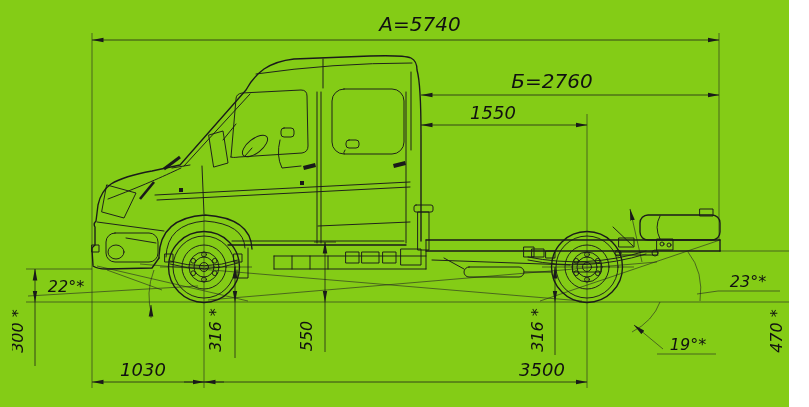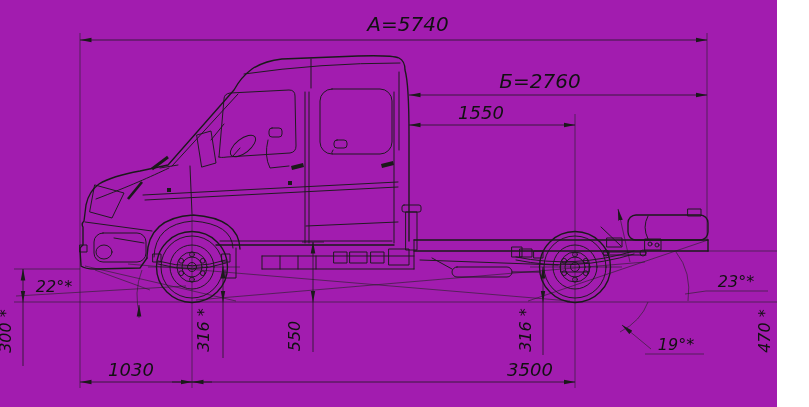--- a/index.html
+++ b/index.html
@@ -1,18 +1,19 @@
 <!DOCTYPE html>
 <html><head>
 <meta charset="utf-8">
 <style>
   html,body{margin:0;padding:0;background:#fff;}
   .stage{
-    width:777px;height:407px;background:#a21caf;position:relative;overflow:hidden;
+    width:777px;height:407px;background:#84cc16;position:relative;overflow:hidden;
     font-family:"DejaVu Sans", sans-serif;
+    padding-left:12px;
   }
   svg{display:block}
   .ln{fill:none;stroke:#1a1a1a;stroke-width:1.35;stroke-linecap:round;stroke-linejoin:round}
   .md{fill:none;stroke:#1a1a1a;stroke-width:0.95;stroke-linecap:round;stroke-linejoin:round}
   .tn{fill:none;stroke:#242424;stroke-width:0.6;stroke-linecap:butt}
   .dim{fill:none;stroke:#1a1a1a;stroke-width:0.75;stroke-linecap:butt}
   .blk{fill:#1a1a1a;stroke:none}
   text.t{font-family:"DejaVu Sans", sans-serif;font-style:italic;fill:#111;}
   .t-big{font-size:20px}
   .t-mid{font-size:18px}

